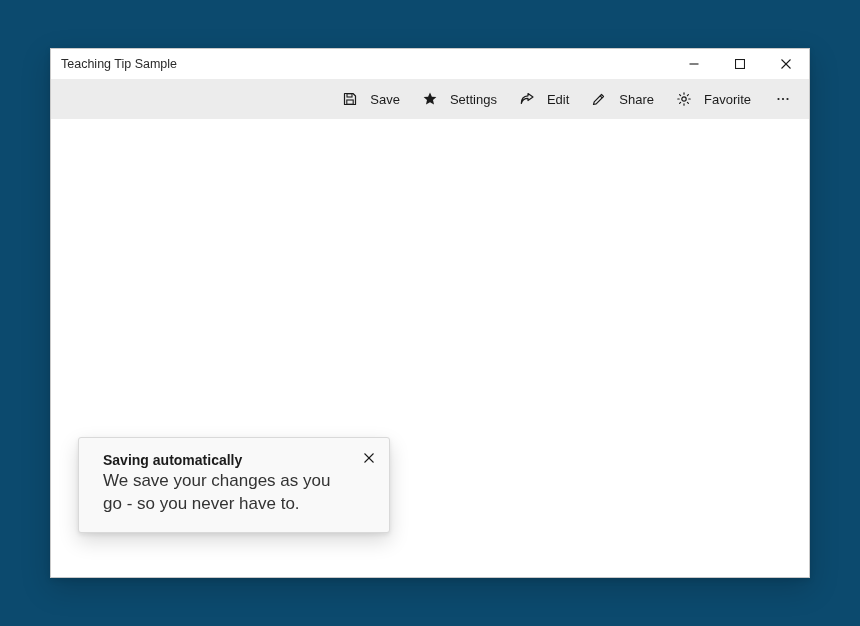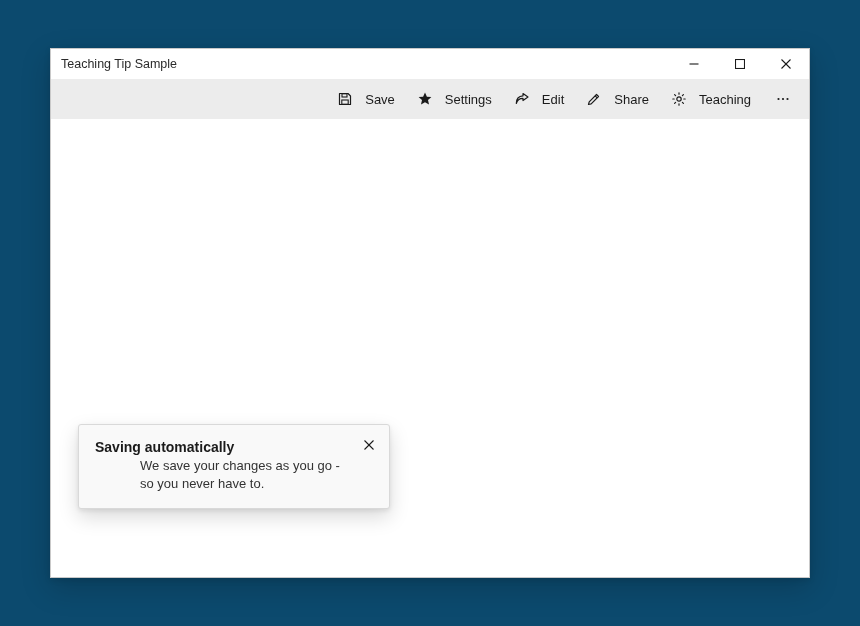--- a/index.html
+++ b/index.html
@@ -94,40 +94,39 @@
   .content {
     flex: 1;
     background: #ffffff;
     position: relative;
   }
 
   
   .teachingtip {
     position: absolute;
     left: 78px;
-    top: 424px;
+    top: 437px;
     width: 312px;
     background: #f9f9f9;
     border: 1px solid #d9d9d9;
     border-radius: 3px;
     box-shadow: 0 8px 20px rgba(0,0,0,0.15), 0 2px 4px rgba(0,0,0,0.08);
-    padding: 14px 40px 16px 16px;
+    padding: 14px 40px 16px 24px;
     box-sizing: border-box;
   }
   .tip-title {
     font-size: 14px;
     font-weight: 600;
     color: #1b1b1b;
     margin-bottom: 2px;
   }
   .tip-subtitle {
-    font-size: 13px;
+    font-size: 17px;
     color: #333333;
     line-height: 1.35;
-    margin-left: 45px;
   }
   .tip-close {
     position: absolute;
     top: 10px;
     right: 10px;
     width: 20px;
     height: 20px;
     display: flex;
     align-items: center;
     justify-content: center;
@@ -206,21 +205,21 @@
 
       <div class="cmd-item">
         <span class="cmd-icon">
           <svg width="16" height="16" viewBox="0 0 16 16">
             <g fill="none" stroke="#1b1b1b" stroke-width="1.2">
               <circle cx="8" cy="8" r="2.2"></circle>
               <path d="M8 1.8 L8 3.2 M8 12.8 L8 14.2 M1.8 8 L3.2 8 M12.8 8 L14.2 8 M3.6 3.6 L4.6 4.6 M11.4 11.4 L12.4 12.4 M12.4 3.6 L11.4 4.6 M4.6 11.4 L3.6 12.4" stroke-linecap="round"></path>
             </g>
           </svg>
         </span>
-        <span>Teaching</span>
+        <span>Favorite</span>
       </div>
 
       <div class="more-btn">
         <svg width="16" height="16" viewBox="0 0 16 16">
           <circle cx="3.5" cy="8" r="1.1" fill="#1b1b1b"></circle>
           <circle cx="8" cy="8" r="1.1" fill="#1b1b1b"></circle>
           <circle cx="12.5" cy="8" r="1.1" fill="#1b1b1b"></circle>
         </svg>
       </div>
 

